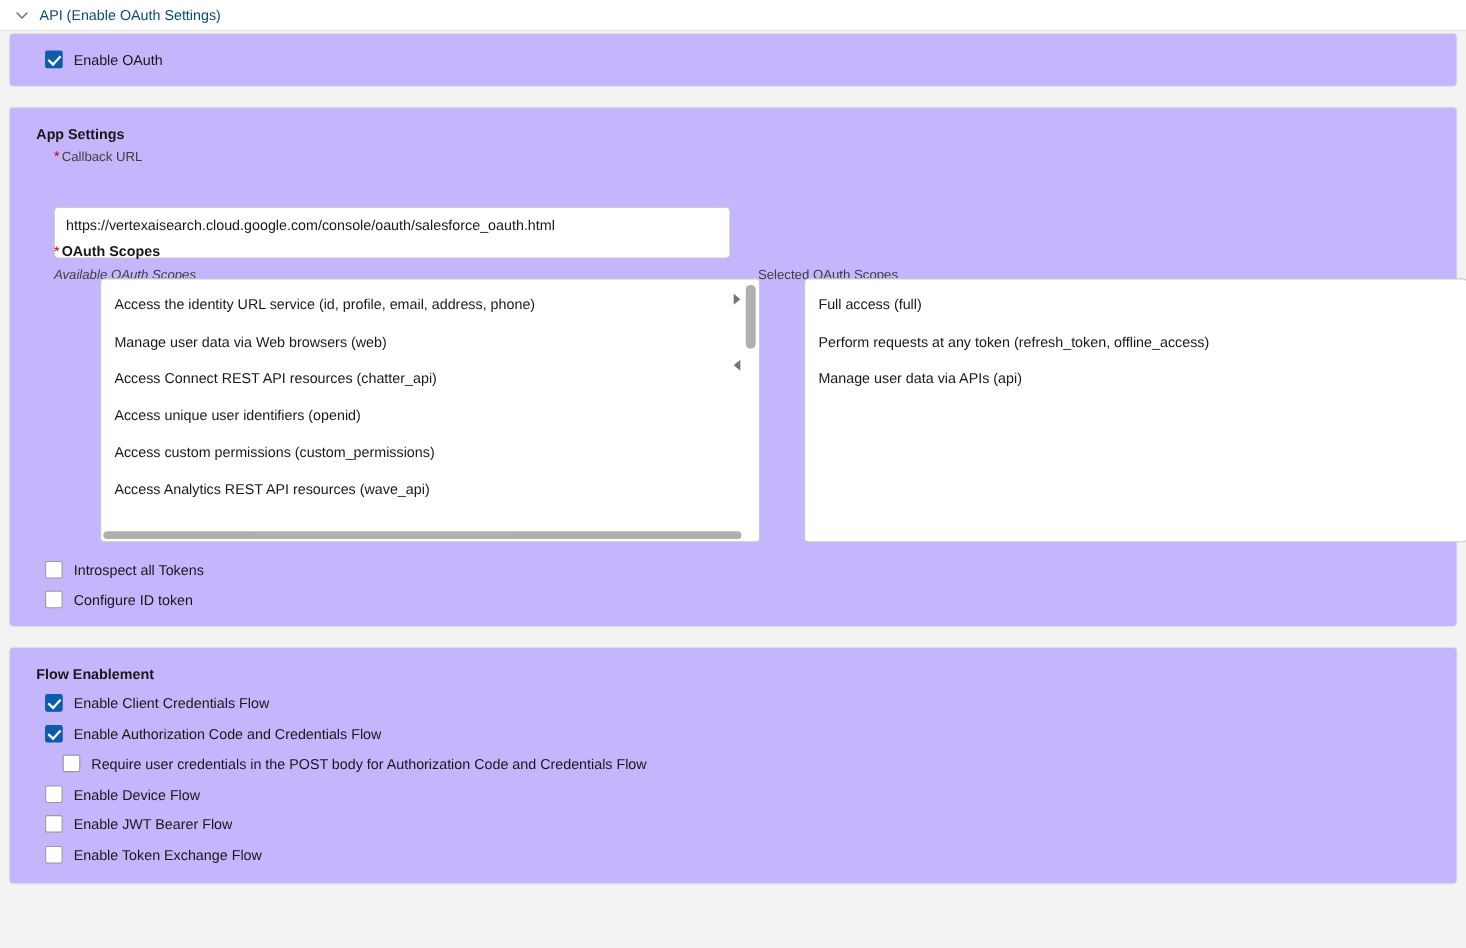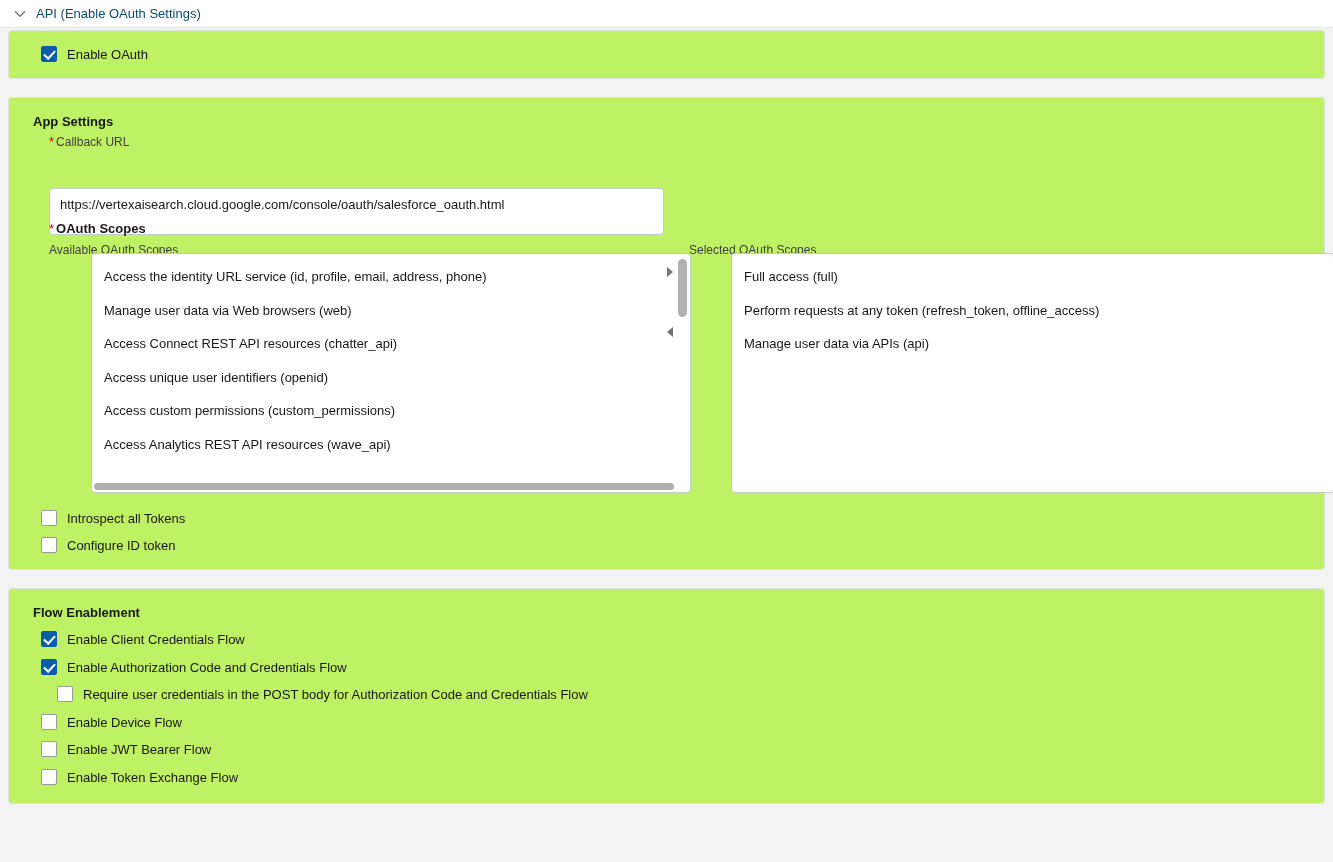--- a/index.html
+++ b/index.html
@@ -44,21 +44,21 @@
     font-size: 13px;
     color: #0c4a6e;
     font-weight: 400;
   }
 
   
   .card {
     position: absolute;
     left: 8px;
     width: 1317px;
-    background: #bef264;
+    background: #c4b5fd;
     border: 1px solid #e0e0e0;
     border-radius: 4px;
   }
   #card-oauth { top: 30px; height: 49px; }
   #card-app   { top: 97px; height: 473px; }
   #card-flow  { top: 588px; height: 216px; }
 
   .card-title {
     font-weight: bold;
     font-size: 13px;
@@ -267,21 +267,21 @@
 
     <div style="position:absolute; left:40px; top:36px;">
       <span class="req-star">*</span><span class="field-label">Callback URL</span>
     </div>
     <textarea class="callback" style="top: 55px; margin-top: 35px;">https://vertexaisearch.cloud.google.com/console/oauth/salesforce_oauth.html</textarea>
 
     <div style="position:absolute; left:40px; top:123px;">
       <span class="req-star">*</span><span class="field-label-bold">OAuth Scopes</span>
     </div>
 
-    <div class="list-label" style="left:40px; top:145px;">Available OAuth Scopes</div>
+    <div class="list-label" style="left:40px; top:145px;font-style:italic;">Available OAuth Scopes</div>
     <div class="list-label" style="left:680px; top:145px;">Selected OAuth Scopes</div>
 
     <div class="listbox" id="available-list" style="top:155px;">
       <div class="listbox-inner" id="available-inner">
           <div class="opt">Access the identity URL service (id, profile, email, address, phone)</div>
           <div class="opt">Manage user data via Web browsers (web)</div>
           <div class="opt">Access Connect REST API resources (chatter_api)</div>
           <div class="opt">Access unique user identifiers (openid)</div>
           <div class="opt">Access custom permissions (custom_permissions)</div>
           <div class="opt">Access Analytics REST API resources (wave_api)</div>

